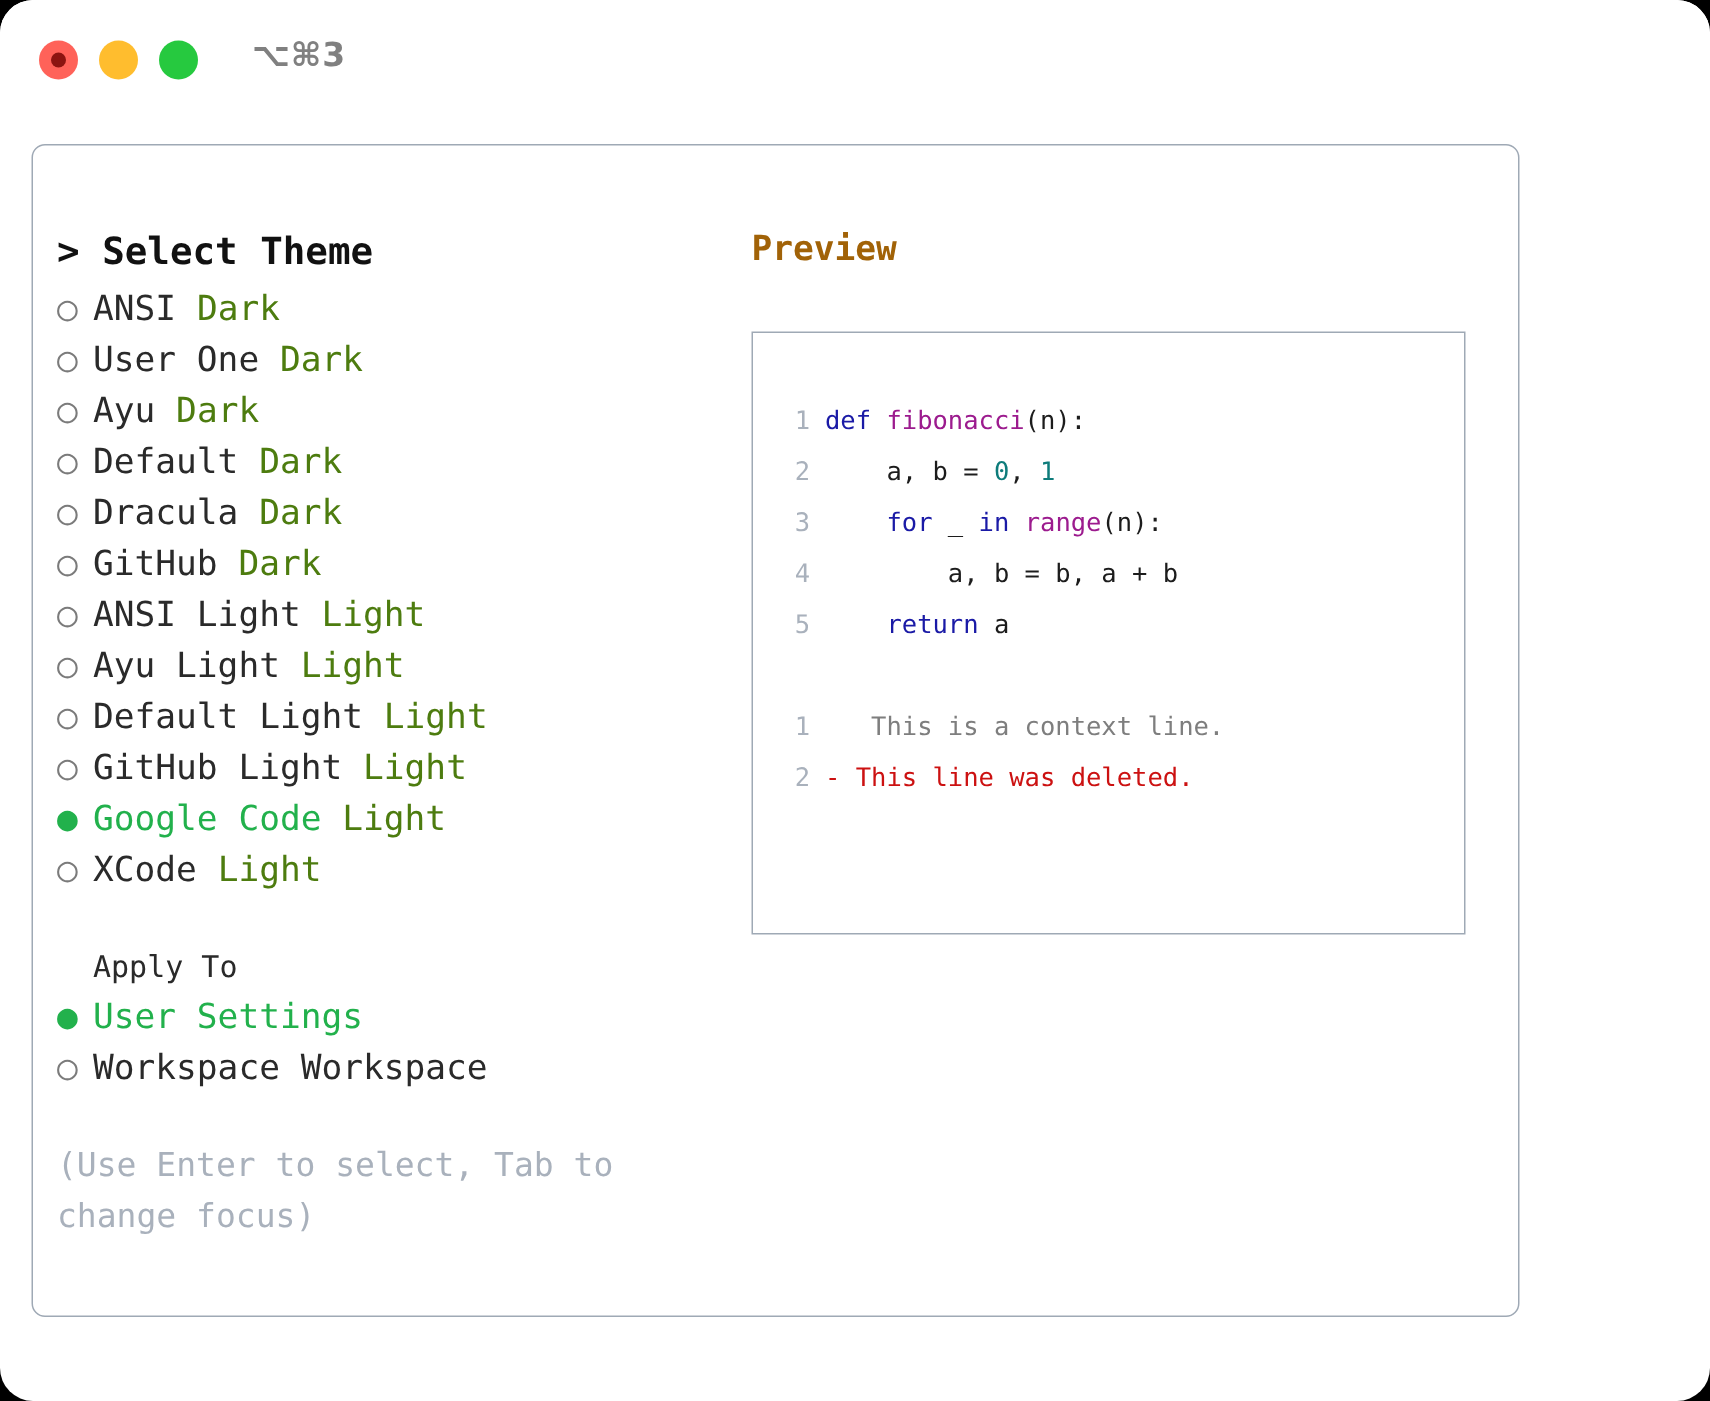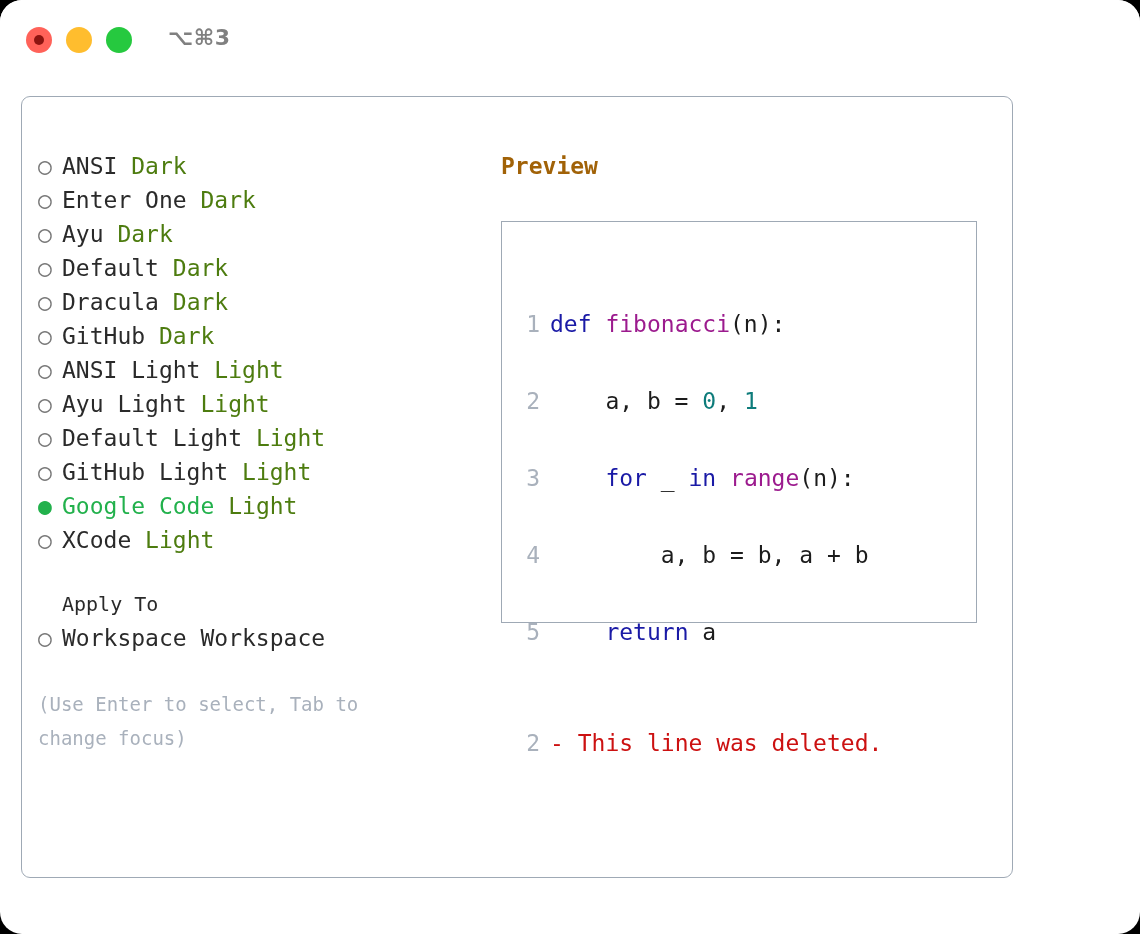--- a/index.html
+++ b/index.html
@@ -118,21 +118,21 @@
     height: 34px;
     line-height: 34px;
     font-size: 20px;
     color: #2a2a2a;
     padding-left: 24px;
     white-space: pre;
   }
 
   #hint {
     margin-top: 32px;
-    font-size: 19px;
+    font-size: 22px;
     line-height: 34px;
     color: #a9b1bc;
     width: 400px;
     white-space: pre-wrap;
   }
 
   
   #right-col {
     position: absolute;
     left: 479px;
@@ -157,23 +157,22 @@
   }
   #code-area {
     position: absolute;
     left: 12px;
     top: 42px;
     right: 6px;
   }
   .cline {
     height: 34px;
     line-height: 34px;
-    font-size: 23px;
-    white-space: pre;
-    margin-top: 43px;
+    font-size: 17px;
+    white-space: pre;
   }
   .ln {
     display: inline-block;
     width: 26px;
     text-align: right;
     color: #a9b1bc;
     margin-right: 10px;
   }
   .kw   { color: #1a1aa6; }
   .fn   { color: #9c1b8e; }
@@ -192,57 +191,60 @@
   <div id="titlebar">
     <div class="light" id="light-close"></div>
     <div class="light" id="light-min"></div>
     <div class="light" id="light-max"></div>
     <div id="shortcut">⌥⌘3</div>
   </div>
 
   <div id="panel">
 
     <div id="left-col">
+      <div id="header-select">&gt; Select Theme</div>
       <div id="theme-list">
           <div class="row"><span class="bullet">○</span><span class="name">ANSI</span> <span class="tag">Dark</span></div>
-          <div class="row"><span class="bullet">○</span><span class="name">Enter One</span> <span class="tag">Dark</span></div>
+          <div class="row"><span class="bullet">○</span><span class="name">User One</span> <span class="tag">Dark</span></div>
           <div class="row"><span class="bullet">○</span><span class="name">Ayu</span> <span class="tag">Dark</span></div>
           <div class="row"><span class="bullet">○</span><span class="name">Default</span> <span class="tag">Dark</span></div>
           <div class="row"><span class="bullet">○</span><span class="name">Dracula</span> <span class="tag">Dark</span></div>
           <div class="row"><span class="bullet">○</span><span class="name">GitHub</span> <span class="tag">Dark</span></div>
           <div class="row"><span class="bullet">○</span><span class="name">ANSI Light</span> <span class="tag">Light</span></div>
           <div class="row"><span class="bullet">○</span><span class="name">Ayu Light</span> <span class="tag">Light</span></div>
           <div class="row"><span class="bullet">○</span><span class="name">Default Light</span> <span class="tag">Light</span></div>
           <div class="row"><span class="bullet">○</span><span class="name">GitHub Light</span> <span class="tag">Light</span></div>
           <div class="row"><span class="bullet filled">●</span><span class="name sel">Google Code</span> <span class="tag">Light</span></div>
           <div class="row"><span class="bullet">○</span><span class="name">XCode</span> <span class="tag">Light</span></div>
         </div>
 
       <div id="apply-gap"></div>
       <div id="apply-title">Apply To</div>
       <div id="apply-list">
+          <div class="row"><span class="bullet filled">●</span><span class="name sel">User Settings</span></div>
           <div class="row"><span class="bullet">○</span><span class="name">Workspace Workspace</span></div>
         </div>
 
       <div id="hint">(Use Enter to select, Tab to change focus)</div>
     </div>
 
     <div id="right-col">
       <div id="preview-title">Preview</div>
       <div id="preview-box">
         <div id="code-area">
           <div id="code-lines">
               <div class="cline"><span class="ln">1</span><span class="kw">def </span><span class="fn">fibonacci</span><span class="pl">(n):</span></div>
               <div class="cline"><span class="ln">2</span><span class="pl">    a, b = </span><span class="num">0</span><span class="pl">, </span><span class="num">1</span></div>
               <div class="cline"><span class="ln">3</span><span class="pl">    </span><span class="kw">for</span><span class="pl"> _ </span><span class="kw">in</span><span class="pl"> </span><span class="fn">range</span><span class="pl">(n):</span></div>
               <div class="cline"><span class="ln">4</span><span class="pl">        a, b = b, a + b</span></div>
               <div class="cline"><span class="ln">5</span><span class="pl">    </span><span class="kw">return</span><span class="pl"> a</span></div>
             </div>
           <div id="diff-gap"></div>
           <div id="diff-lines">
+              <div class="cline"><span class="ln">1</span><span class="ctx"> </span><span class="ctx">  This is a context line.</span></div>
               <div class="cline"><span class="ln">2</span><span class="del">-</span><span class="del"> This line was deleted.</span></div>
             </div>
         </div>
       </div>
     </div>
 
   </div>
 </div>
 
 </body></html>

